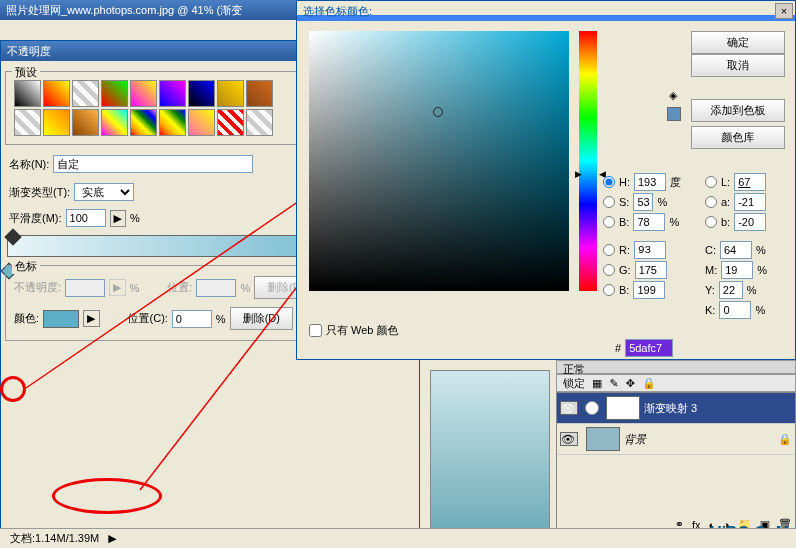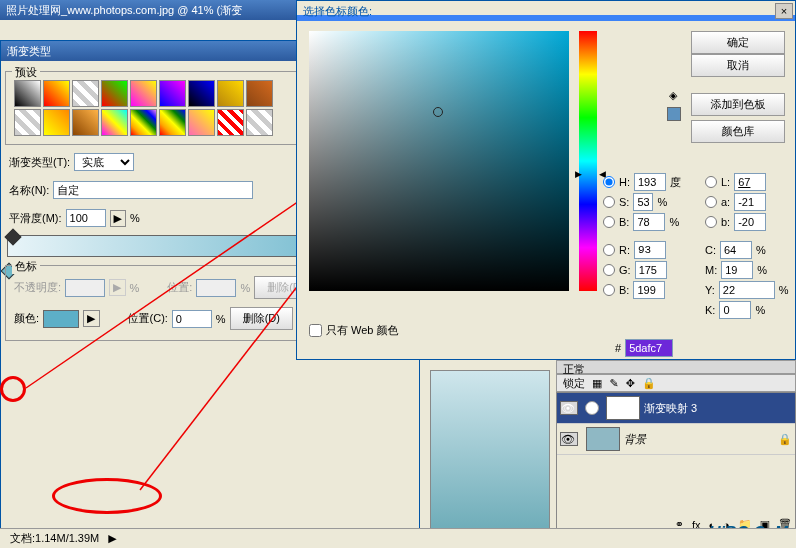--- a/index.html
+++ b/index.html
@@ -32,21 +32,21 @@
 </style>
 </head>
 <body>
 
 <div class="titlebar">
   <span>照片处理网_www.photops.com.jpg @ 41% (渐变</span>
 </div>
 
 <div class="win" style="left:0;top:40px;width:420px;height:490px">
   <div class="titlebar">
-    <span>渐变类型</span>
+    <span>不透明度</span>
   </div>
   <div class="sect" style="margin-top:10px">
     <span class="sect-t">预设</span>
     <div class="presets" id="preset-grid">
         <span class="sw" style="background: linear-gradient(45deg, rgb(0, 0, 0), rgb(255, 255, 255));"></span>
         <span class="sw" style="background: linear-gradient(45deg, rgb(255, 0, 0), rgb(255, 255, 0));"></span>
         <span class="sw" style="background: repeating-linear-gradient(45deg, rgb(204, 204, 204) 0px, rgb(204, 204, 204) 5px, rgb(255, 255, 255) 5px, rgb(255, 255, 255) 10px);"></span>
         <span class="sw" style="background: linear-gradient(45deg, rgb(255, 0, 0), rgb(0, 255, 0));"></span>
         <span class="sw" style="background: linear-gradient(45deg, rgb(255, 0, 255), rgb(255, 255, 0));"></span>
         <span class="sw" style="background: linear-gradient(45deg, rgb(0, 0, 255), rgb(255, 0, 255));"></span>
@@ -57,27 +57,27 @@
         <span class="sw" style="background: linear-gradient(45deg, rgb(255, 255, 0), rgb(255, 136, 0));"></span>
         <span class="sw" style="background: linear-gradient(45deg, rgb(139, 69, 0), rgb(255, 179, 71));"></span>
         <span class="sw" style="background: linear-gradient(45deg, rgb(255, 0, 255), rgb(255, 255, 0), rgb(0, 255, 255));"></span>
         <span class="sw" style="background: linear-gradient(45deg, red, orange, yellow, green, blue, violet);"></span>
         <span class="sw" style="background: linear-gradient(45deg, red, orange, yellow, green, blue);"></span>
         <span class="sw" style="background: linear-gradient(45deg, rgb(255, 105, 180), rgb(255, 255, 0));"></span>
         <span class="sw" style="background: repeating-linear-gradient(45deg, rgb(255, 0, 0) 0px, rgb(255, 0, 0) 4px, rgb(255, 255, 255) 4px, rgb(255, 255, 255) 8px);"></span>
         <span class="sw" style="background: repeating-linear-gradient(45deg, rgb(204, 204, 204) 0px, rgb(204, 204, 204) 5px, rgb(255, 255, 255) 5px, rgb(255, 255, 255) 10px);"></span>
       </div>
   </div>
+  <div class="row" style="margin:10px 8px">
+    <span class="lbl">名称(N):</span>
+    <input class="inp" style="width: 200px;" value="自定">
+  </div>
   <div class="row" style="margin:8px 8px">
     <span class="lbl">渐变类型(T):</span>
     <select class="inp" style="width:60px"><option>实底</option></select>
-  </div>
-  <div class="row" style="margin:10px 8px">
-    <span class="lbl">名称(N):</span>
-    <input class="inp" style="width: 200px;" value="自定">
   </div>
   <div class="row" style="margin:8px 8px">
     <span class="lbl">平滑度(M):</span>
     <input class="inp" style="width: 40px;" value="100">
     <span style="border:1px solid #888;padding:1px 3px">▶</span>
     <span>%</span>
   </div>
   <div style="position:relative">
     <div class="stop" style="left:6px;top:-4px;background:#333"></div>
     <div class="grad-bar"></div>
@@ -120,21 +120,21 @@
   </div>
   <div class="hue" style="left:282px"></div>
   <div style="position:absolute;left:278px;top:168px;font-size:9px">▶</div>
   <div style="position:absolute;left:302px;top:168px;font-size:9px">◀</div>
 
   <div style="position:absolute;left:372px;top:88px">◈</div>
   <div style="position:absolute;left:370px;top:106px;width:14px;height:14px;background:#5d92bf;border:1px solid #666"></div>
 
   <div style="position:absolute;right:10px;top:30px;width:94px">
     <button class="btn" style="width:100%;">确定</button>
-    <button class="btn" style="width:100%;margin-bottom:16px">取消</button>
+    <button class="btn" style="width:100%;margin-bottom:22px">取消</button>
     <button class="btn" style="width:100%;margin-bottom:4px">添加到色板</button>
     <button class="btn" style="width:100%">颜色库</button>
   </div>
 
   <div style="position:absolute;left:306px;top:170px">
     <div class="row">
         <input type="radio" class="radio" checked="" style="">
         <span>H:</span>
         <input class="inp" style="width: 32px;" value="193">
         <span>度</span>
@@ -191,21 +191,21 @@
         <input class="inp" style="width: 32px;" value="64">
         <span>%</span>
       </div>
     <div class="row">
         <span>M:</span>
         <input class="inp" style="width: 32px;" value="19">
         <span>%</span>
       </div>
     <div class="row">
         <span>Y:</span>
-        <input class="inp" style="width: 56px;" value="22">
+        <input class="inp" style="width: 24px;" value="22">
         <span>%</span>
       </div>
     <div class="row">
         <span>K:</span>
         <input class="inp" style="width: 32px;" value="0">
         <span>%</span>
       </div>
   </div>
 
   <div style="position:absolute;left:12px;top:320px" class="row">

